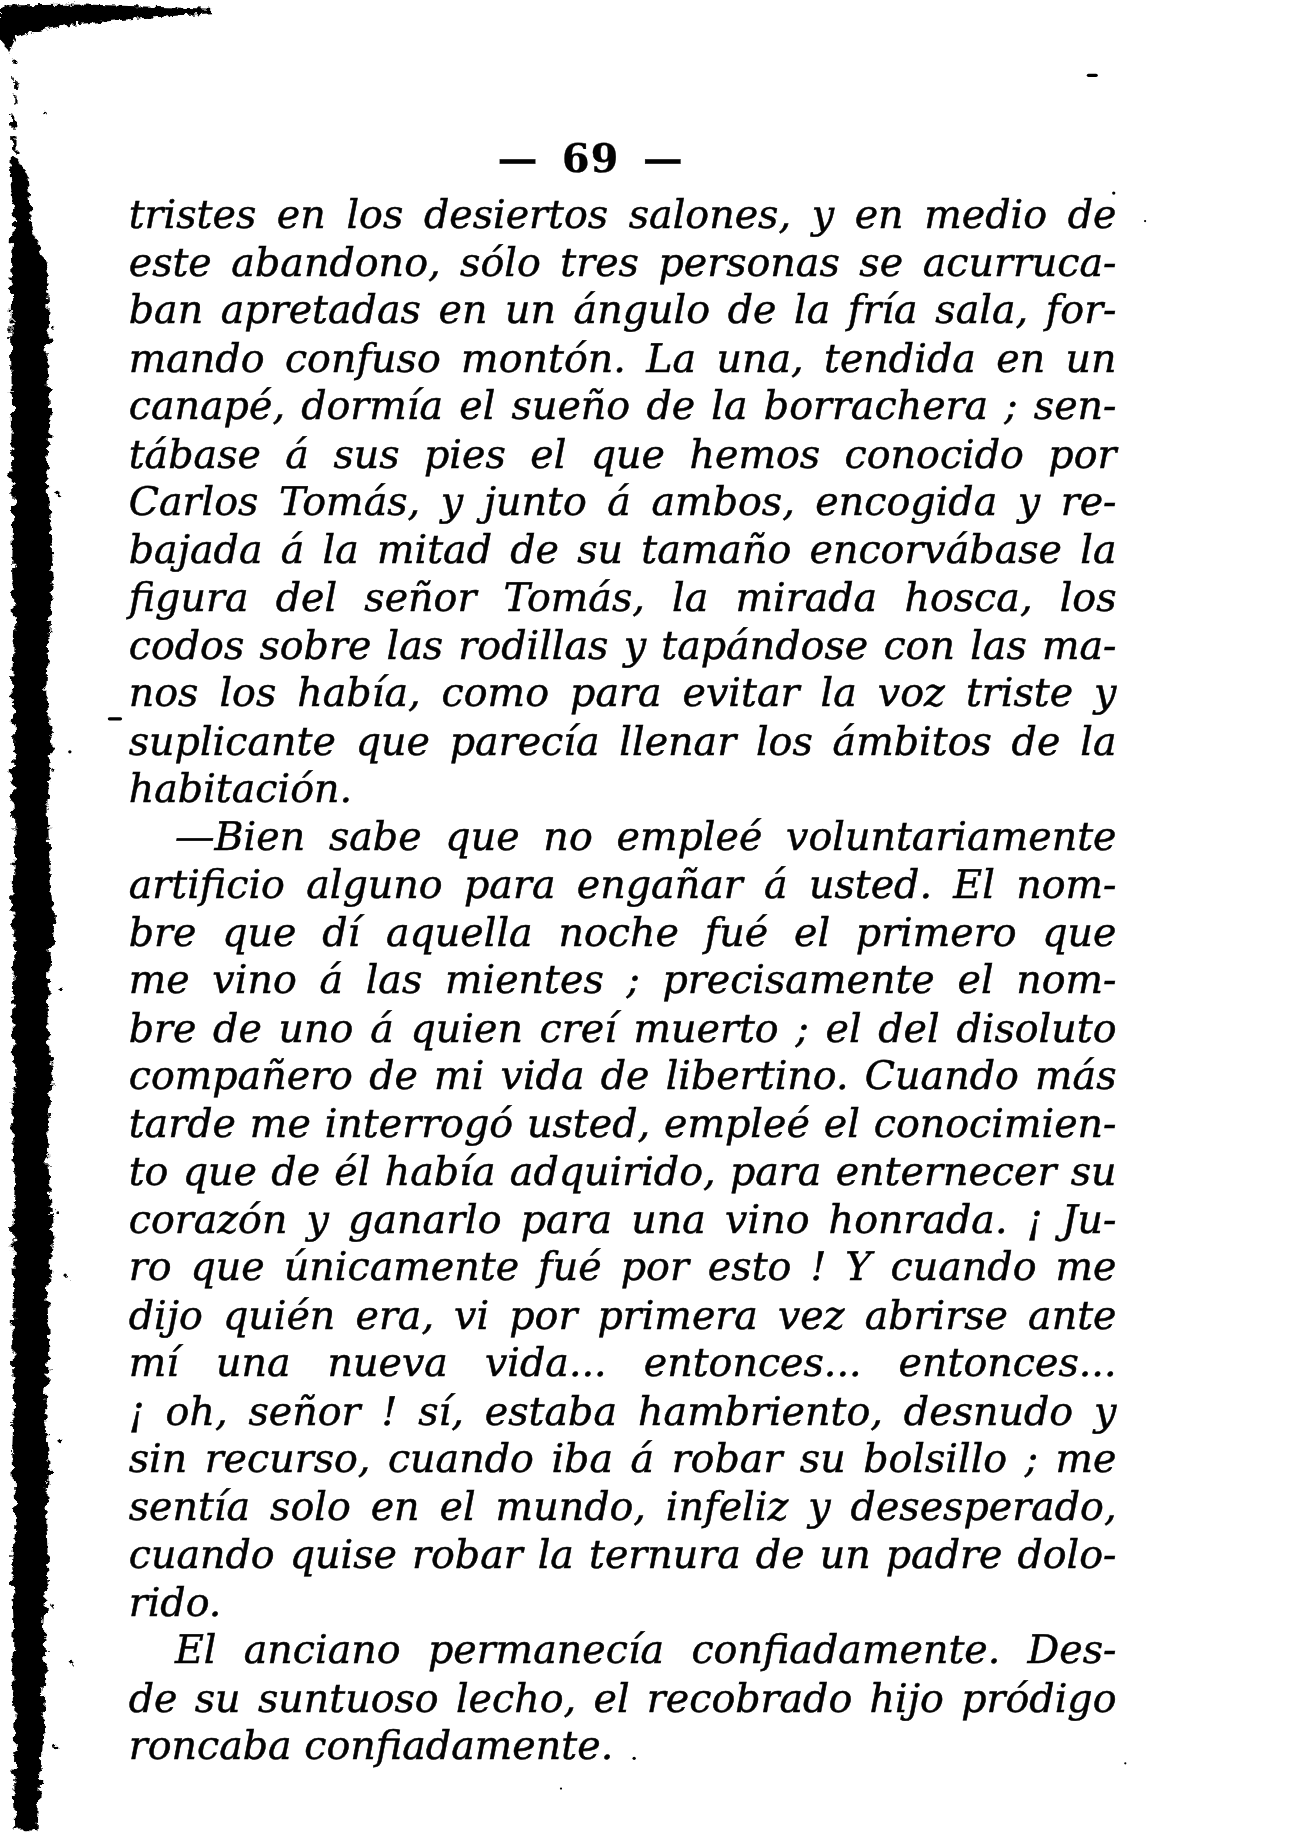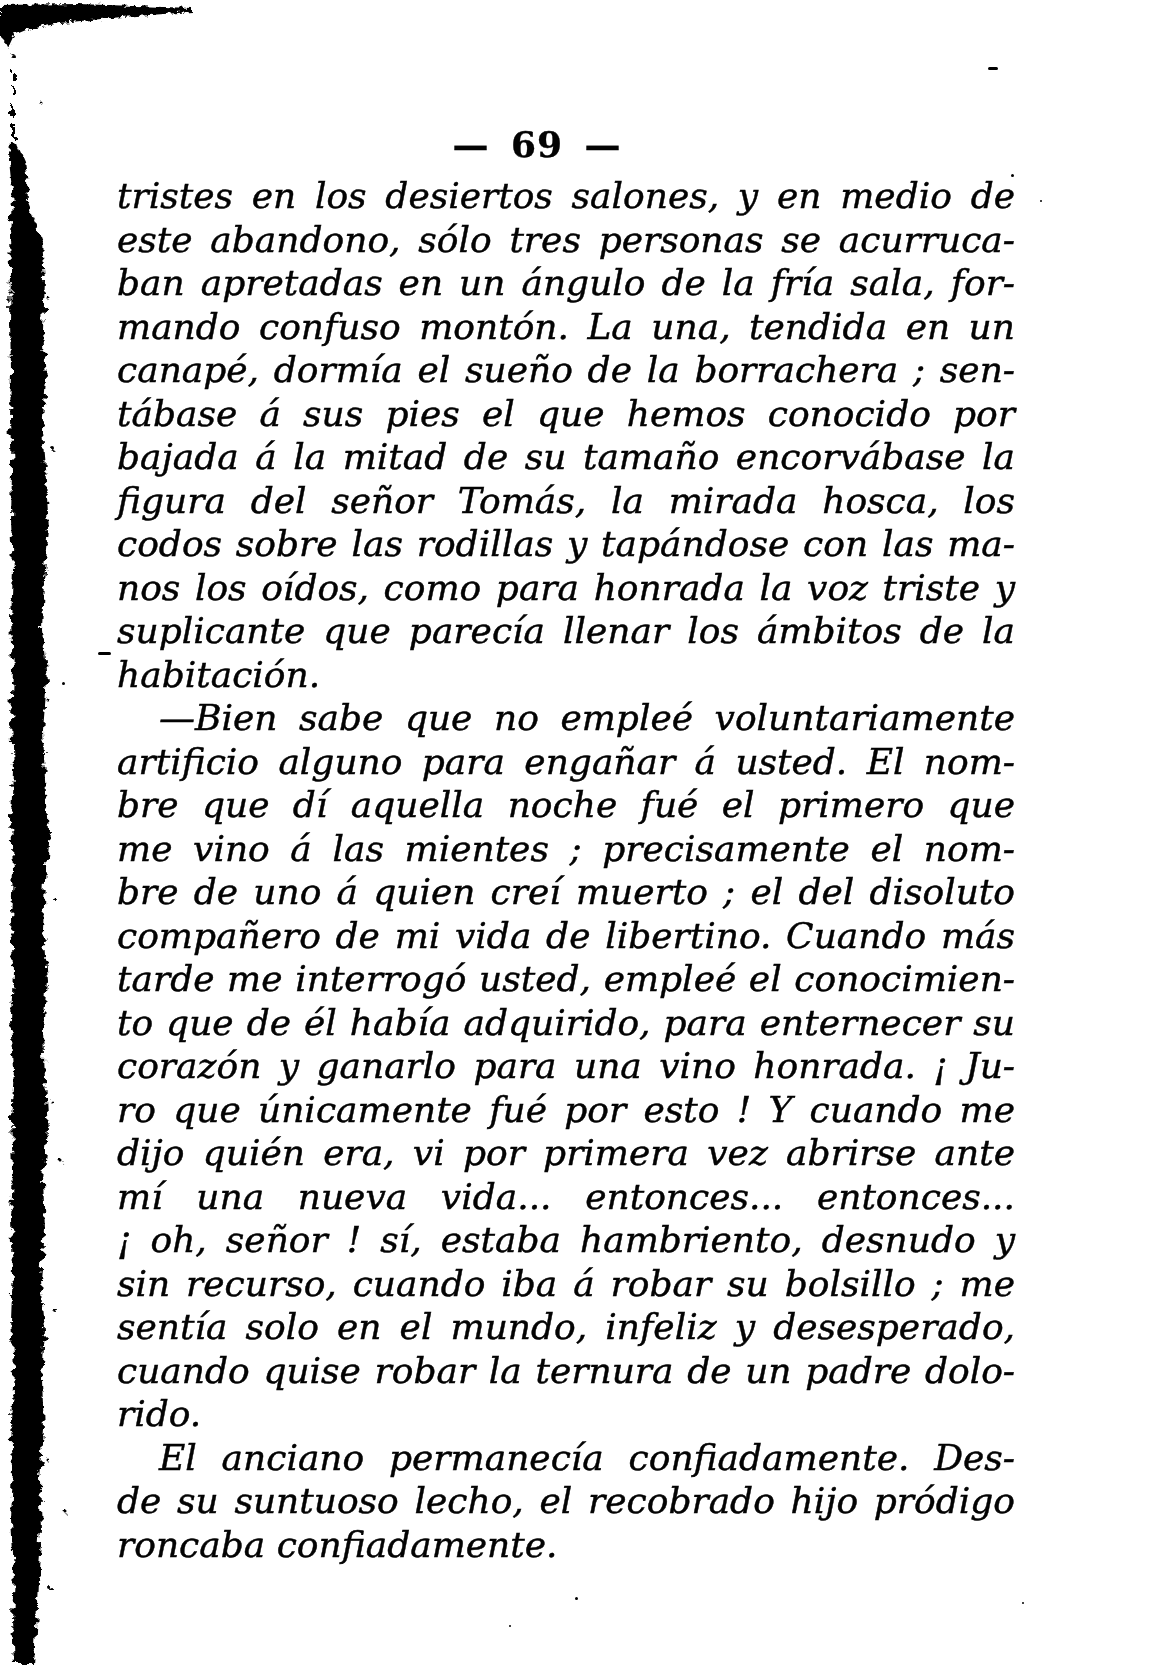--- a/index.html
+++ b/index.html
@@ -125,24 +125,25 @@
 
   <div class="page-text">
 
     <div>
       <div class="line">tristes en los desiertos salones, y en medio de</div>
       <div class="line">este abandono, sólo tres personas se acurruca-</div>
       <div class="line">ban apretadas en un ángulo de la fría sala, for-</div>
       <div class="line">mando confuso montón. La una, tendida en un</div>
       <div class="line">canapé, dormía el sueño de la borrachera ; sen-</div>
       <div class="line">tábase á sus pies el que hemos conocido por</div>
+      <div class="line">Carlos Tomás, y junto á ambos, encogida y re-</div>
       <div class="line">bajada á la mitad de su tamaño encorvábase la</div>
       <div class="line">figura del señor Tomás, la mirada hosca, los</div>
       <div class="line">codos sobre las rodillas y tapándose con las ma-</div>
-      <div class="line">nos los oídos, como para honrada la voz triste y</div>
+      <div class="line">nos los había, como para evitar la voz triste y</div>
       <div class="line">suplicante que parecía llenar los ámbitos de la</div>
       <div class="line short">habitación.</div>
     </div>
 
     <div>
       <div class="line indent">—Bien sabe que no empleé voluntariamente</div>
       <div class="line">artificio alguno para engañar á usted. El nom-</div>
       <div class="line">bre que dí aquella noche fué el primero que</div>
       <div class="line">me vino á las mientes ; precisamente el nom-</div>
       <div class="line">bre de uno á quien creí muerto ; el del disoluto</div>

